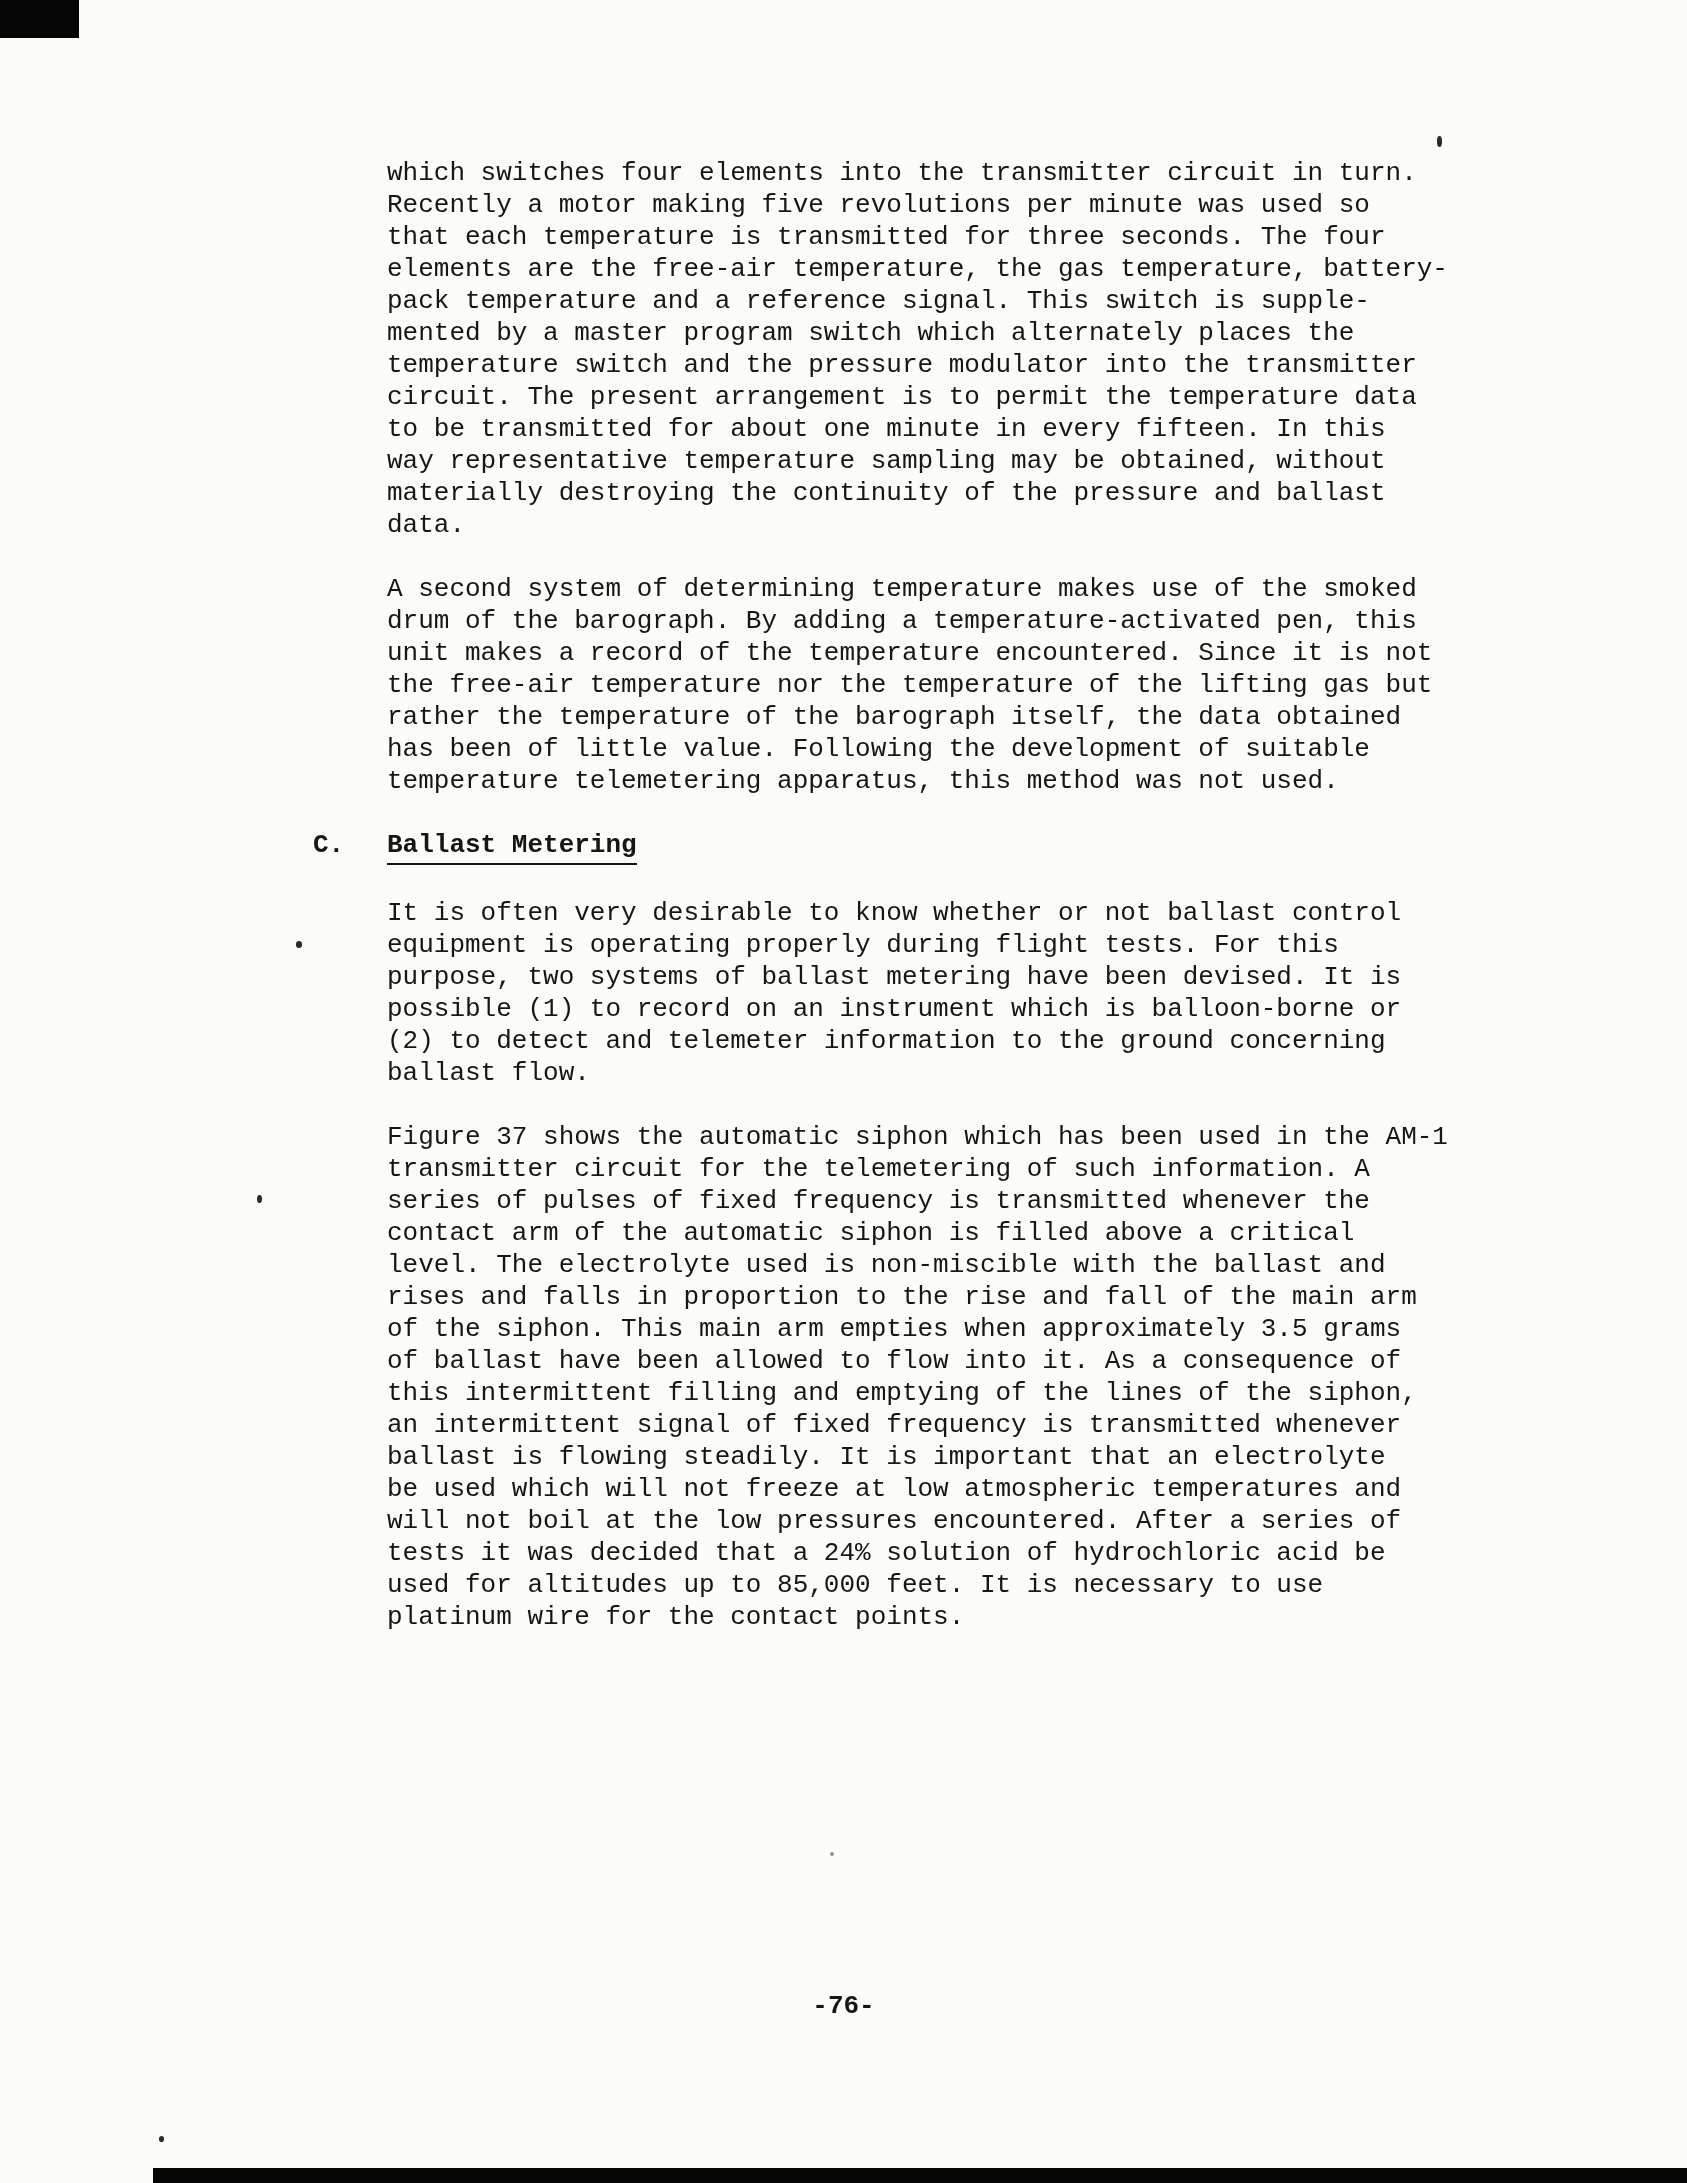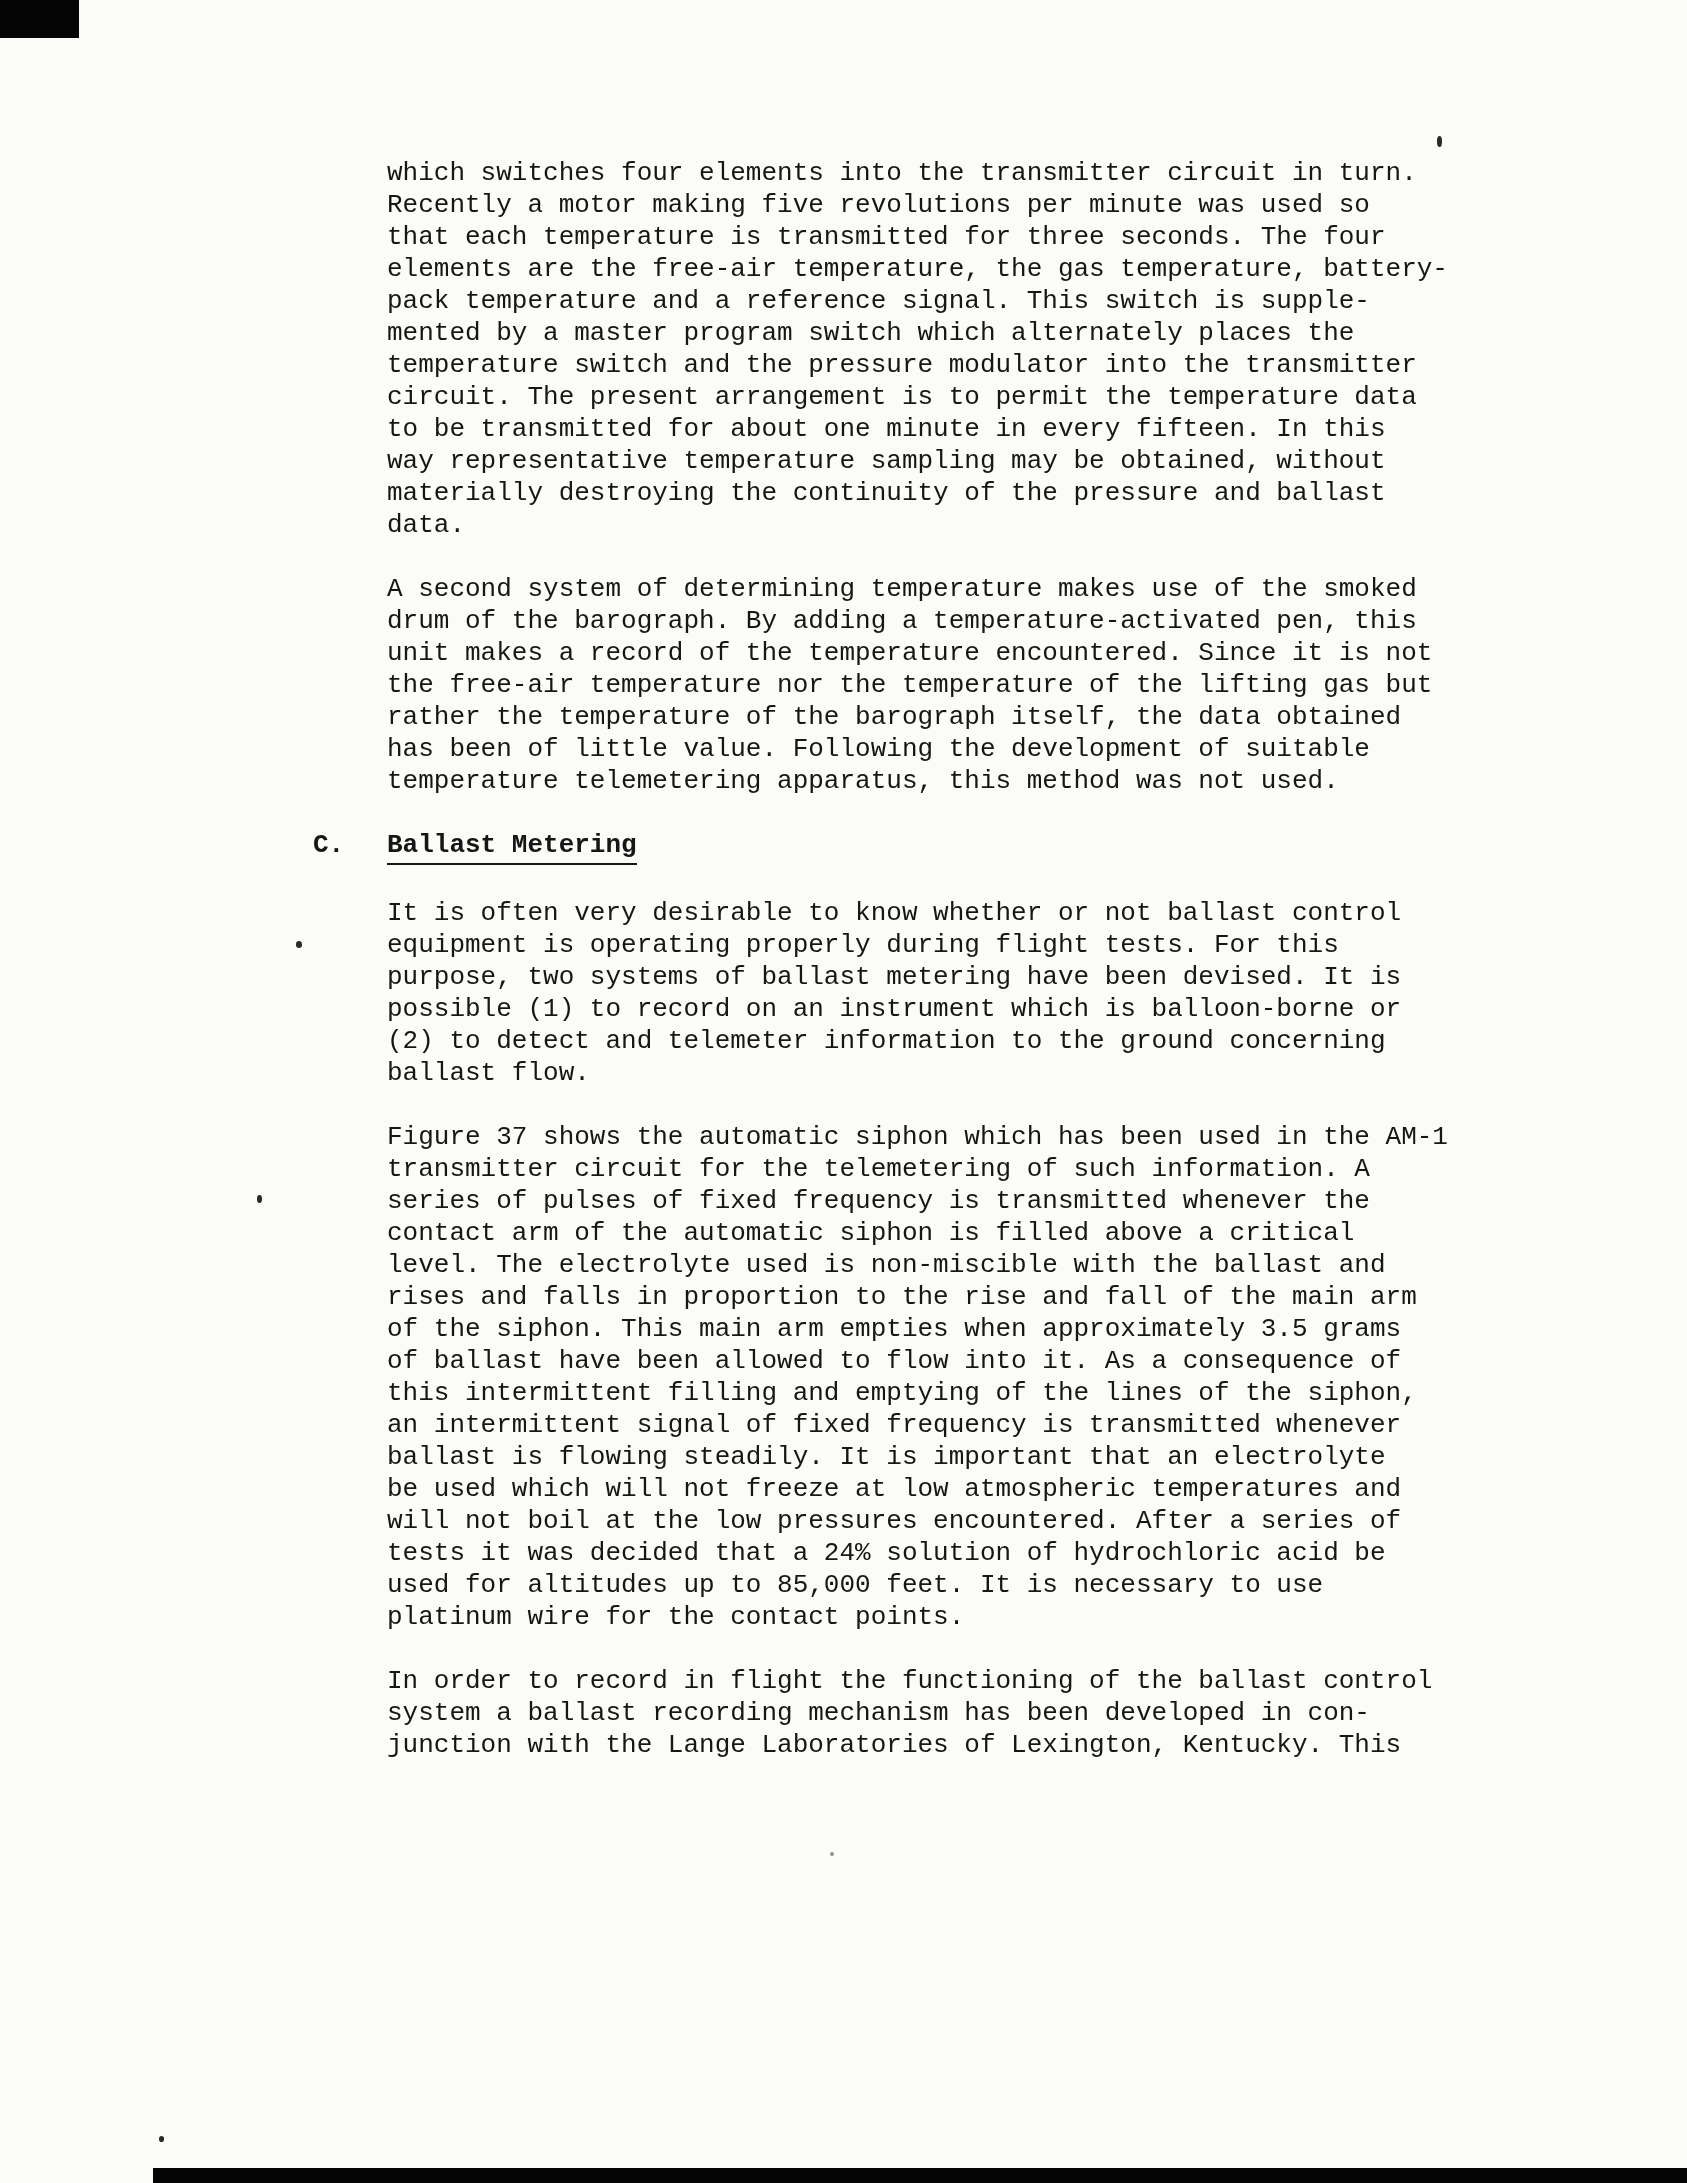--- a/index.html
+++ b/index.html
@@ -135,26 +135,24 @@
 of ballast have been allowed to flow into it.  As a consequence of
 this intermittent filling and emptying of the lines of the siphon,
 an intermittent signal of fixed frequency is transmitted whenever
 ballast is flowing steadily.  It is important that an electrolyte
 be used which will not freeze at low atmospheric temperatures and
 will not boil at the low pressures encountered.  After a series of
 tests it was decided that a 24% solution of hydrochloric acid be
 used for altitudes up to 85,000 feet.  It is necessary to use
 platinum wire for the contact points.</p>
 
-    <p class="doc-par">In order to record in flight the functioning of the ballast control
-system a ballast recording mechanism has been developed in con-
-junction with the Lange Laboratories of Lexington, Kentucky.  This</p>
 
   </div>
 
+  <div class="page-number">-76-</div>
 
   <span class="speck s1"></span>
   <span class="speck s2"></span>
   <span class="speck s3"></span>
   <span class="speck s4"></span>
   <span class="speck s5"></span>
 
   <div class="bottom-bar"></div>
 
 </div>

